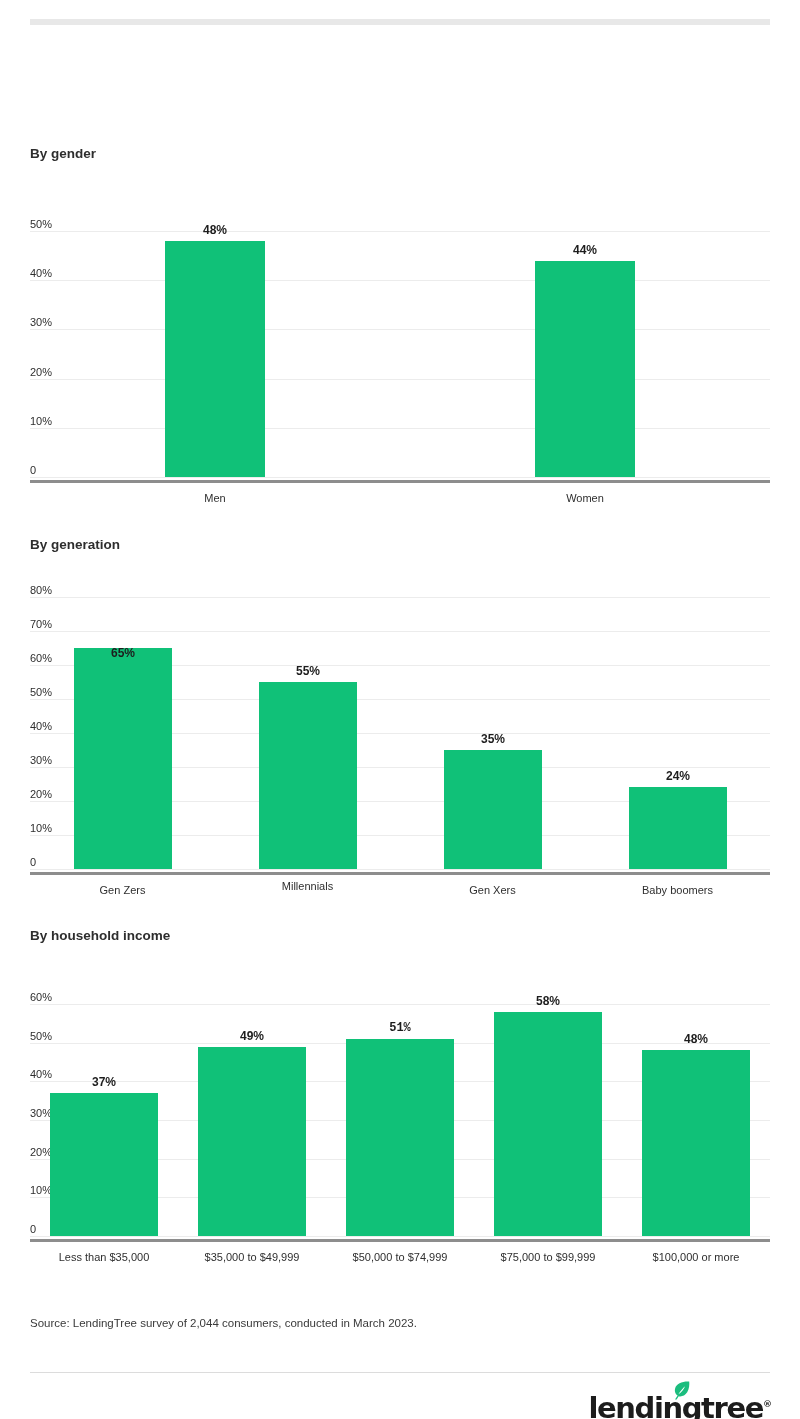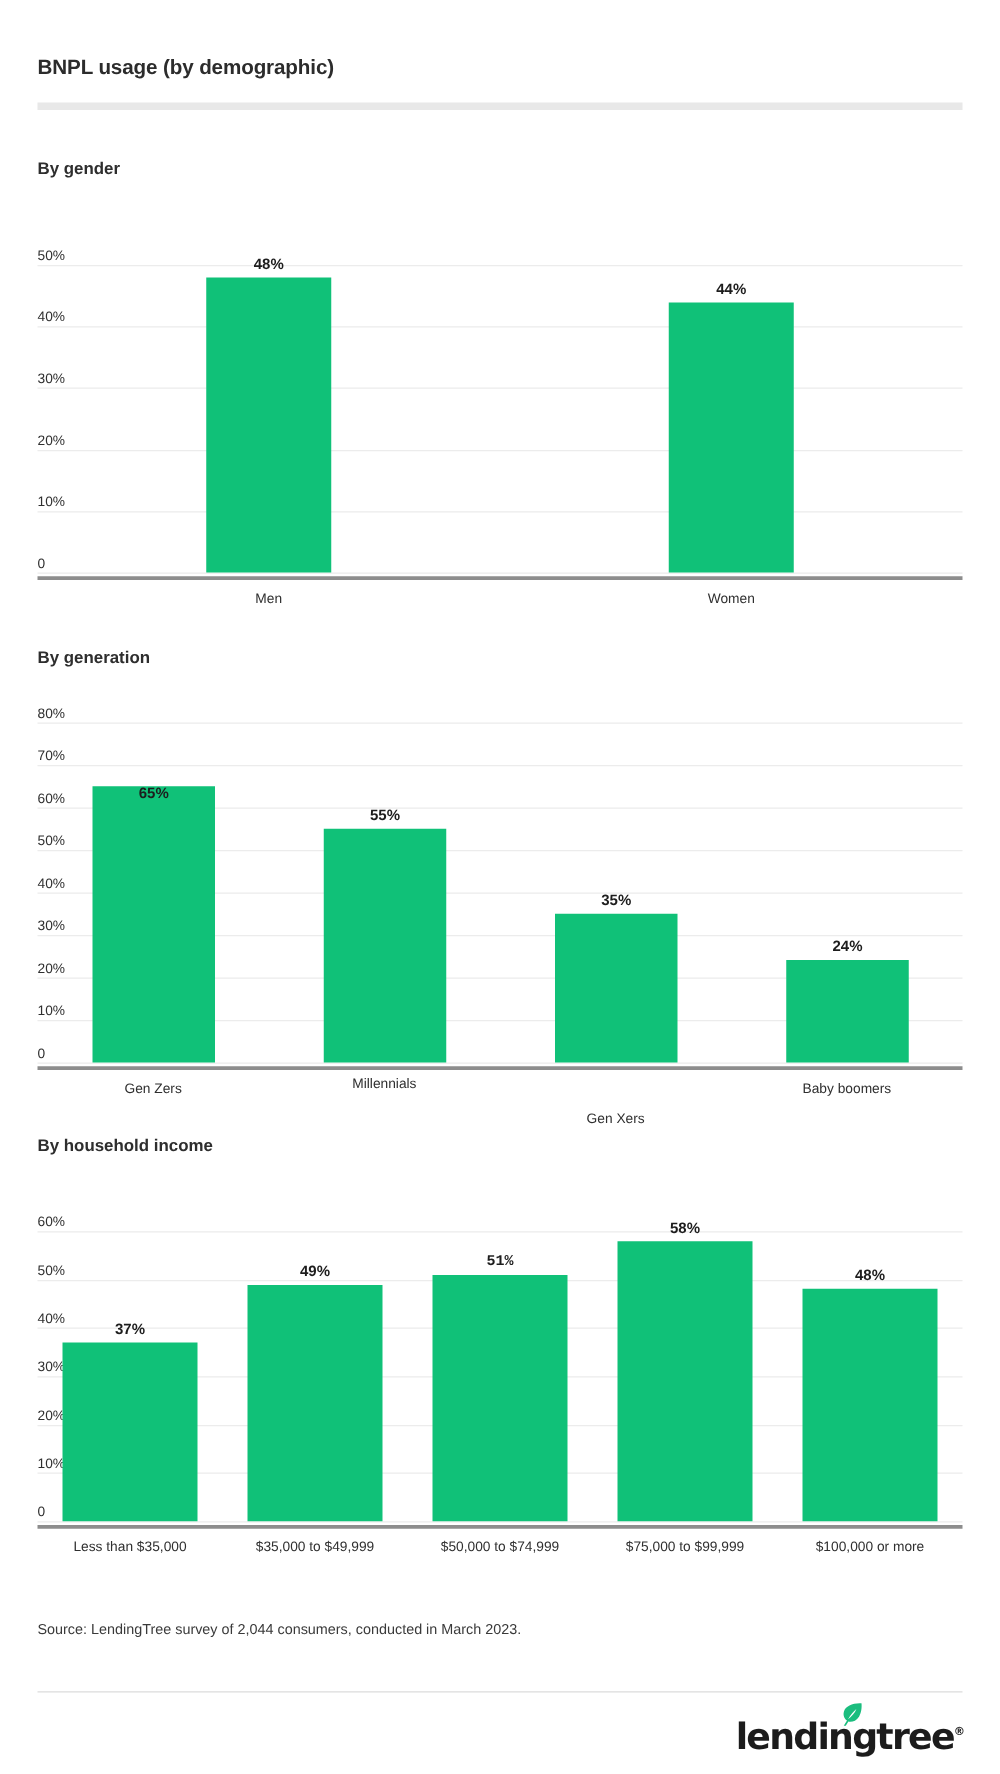--- a/index.html
+++ b/index.html
@@ -161,21 +161,20 @@
     color: #1c1c1c;
     vertical-align: super;
     letter-spacing: 0;
   }
 </style>
 </head>
 <body>
 
 <div class="page">
 
-  <h1 class="page-title">BNPL usage (by demographic)</h1>
   <div class="title-rule"></div>
 
   <div class="section" style="position:absolute; left:30px; top:128px; width:740px;">
     <div class="section-title">By gender</div>
     <div class="chart" id="chart-0" style="position:absolute; left:0; top:74px; width:740px; height:280px;">
         <div class="gridline" style="top: 256px;"></div>
         <div class="ytick" style="top: 244px;">0</div>
         <div class="gridline" style="top: 206.8px;"></div>
         <div class="ytick" style="top: 194.8px;">10%</div>
         <div class="gridline" style="top: 157.6px;"></div>
@@ -219,21 +218,21 @@
         <div class="ytick" style="top: -2px;">80%</div>
         <div class="baseline" style="top: 285px;"></div>
         <div class="bar" style="left: 44px; top: 61px; width: 98px; height: 221px; background: rgb(16, 193, 120);"></div>
         <div class="bar-value" style="left: 44px; width: 98px; top: 60px;">65%</div>
         <div class="xlabel" style="left: 0px; width: 185px; top: 298px;">Gen Zers</div>
         <div class="bar" style="left: 229px; top: 95px; width: 98px; height: 187px; background: rgb(16, 193, 120);"></div>
         <div class="bar-value" style="left: 229px; width: 98px; top: 78px;">55%</div>
         <div class="xlabel" style="left: 185px; width: 185px; top: 294px;">Millennials</div>
         <div class="bar" style="left: 414px; top: 163px; width: 98px; height: 119px; background: rgb(16, 193, 120);"></div>
         <div class="bar-value" style="left: 414px; width: 98px; top: 146px;">35%</div>
-        <div class="xlabel" style="left: 370px; width: 185px; top: 298px; margin-top: 24px;">Gen Xers</div>
+        <div class="xlabel" style="left: 370px; width: 185px; top: 298px;">Gen Xers</div>
         <div class="bar" style="left: 599px; top: 200.4px; width: 98px; height: 81.6px; background: rgb(16, 193, 120);"></div>
         <div class="bar-value" style="left: 599px; width: 98px; top: 183.4px;">24%</div>
         <div class="xlabel" style="left: 555px; width: 185px; top: 298px;">Baby boomers</div>
       </div>
   </div>
 
   <div class="section" style="position:absolute; left:30px; top:910px; width:740px;">
     <div class="section-title">By household income</div>
     <div class="chart" id="chart-2" style="position:absolute; left:0; top:65px; width:740px; height:266px;">
         <div class="gridline" style="top: 242px;"></div>

